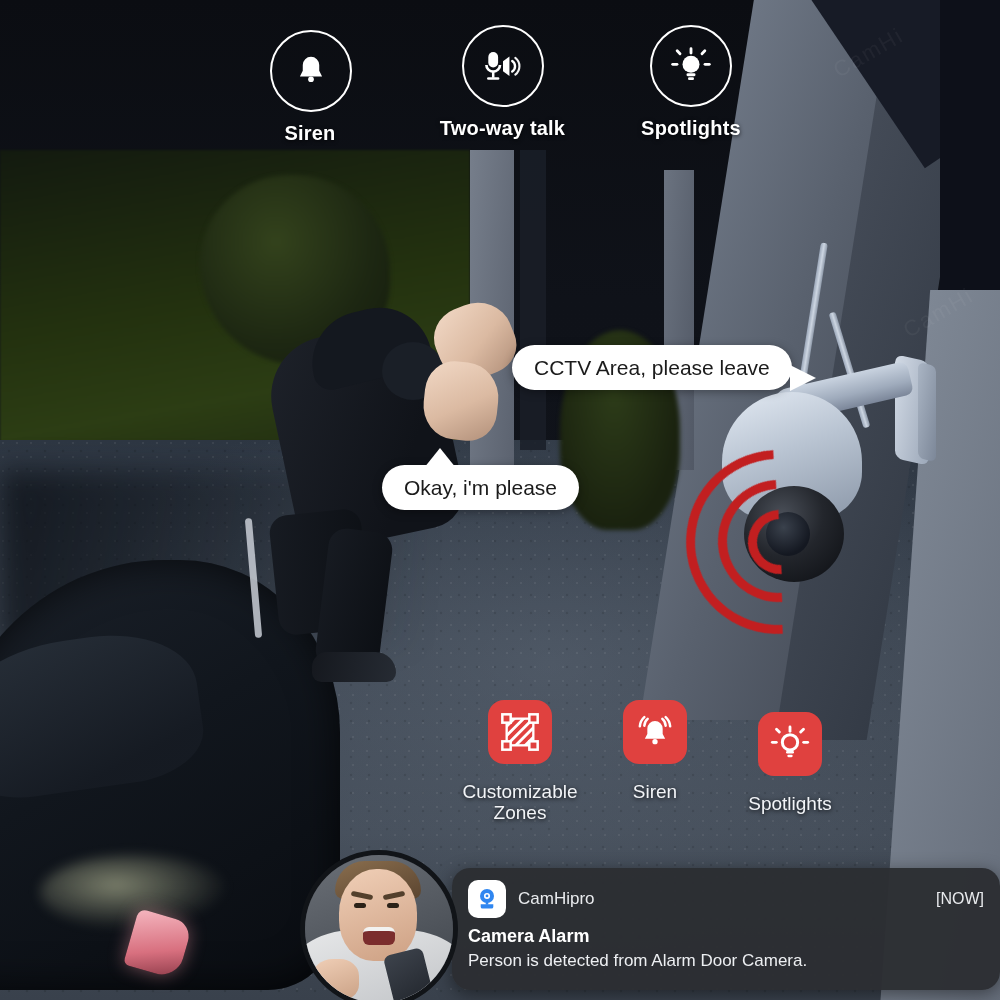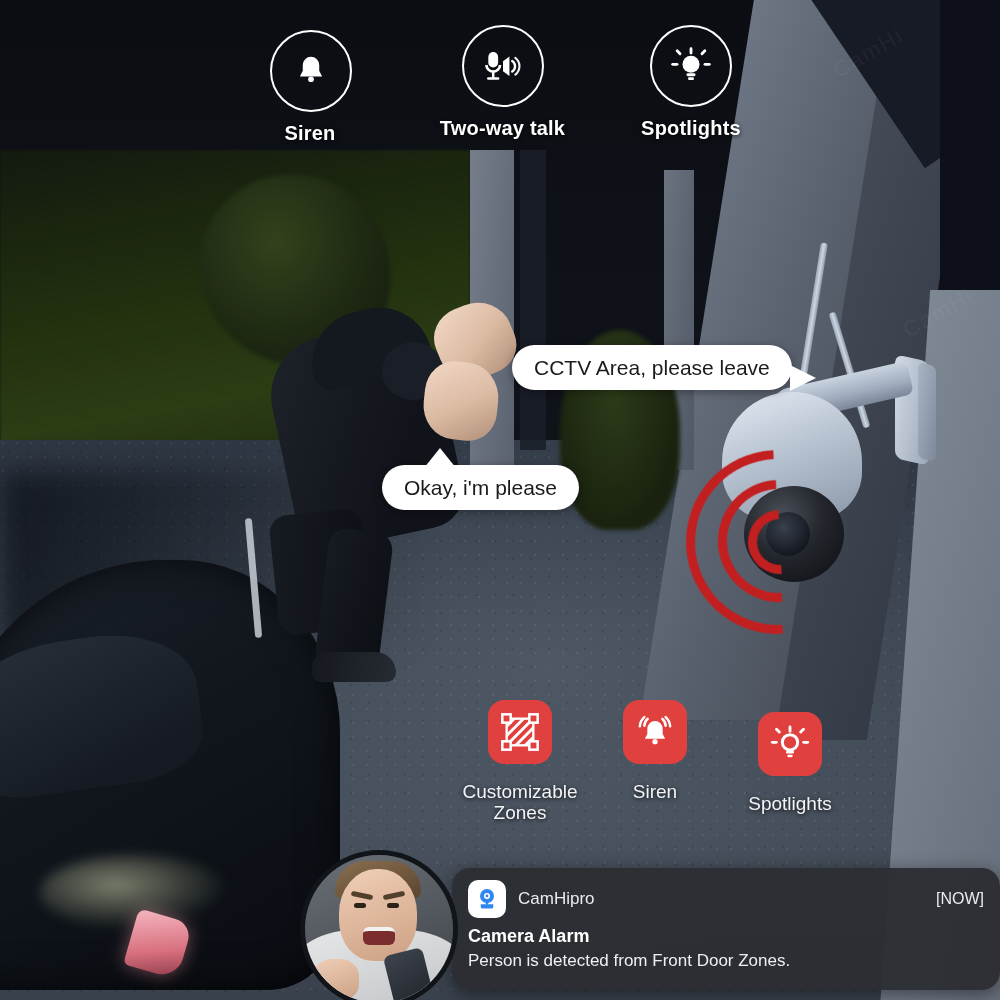--- a/index.html
+++ b/index.html
@@ -332,21 +332,21 @@
           <circle cx="12" cy="9.4" r="2.6" fill="#fff"></circle>
           <circle cx="12" cy="9.4" r="1.2" fill="#2f86f0"></circle>
           <path d="M6.6 16.4h10.8v2.2a1.6 1.6 0 0 1-1.6 1.6H8.2a1.6 1.6 0 0 1-1.6-1.6z" fill="#2f86f0"></path>
           <rect x="10.9" y="14.6" width="2.2" height="2.2" fill="#2f86f0"></rect>
         </svg>
       </div>
       <div class="app-name">CamHipro</div>
       <div class="notif-time">[NOW]</div>
     </div>
     <div class="notif-title">Camera Alarm</div>
-    <div class="notif-body">Person is detected from Front Door Zones.</div>
+    <div class="notif-body">Person is detected from Alarm Door Camera.</div>
   </div>
 
   <div class="avatar">
     <div class="av-bg"></div>
     <div class="av-shirt"></div>
     <div class="av-hair"></div>
     <div class="av-face">
       <div class="av-brow" style="left:12px;top:24px;transform:rotate(12deg);"></div>
       <div class="av-brow" style="left:44px;top:24px;transform:rotate(-12deg);"></div>
       <div class="av-eye" style="left:15px;top:34px;"></div>

